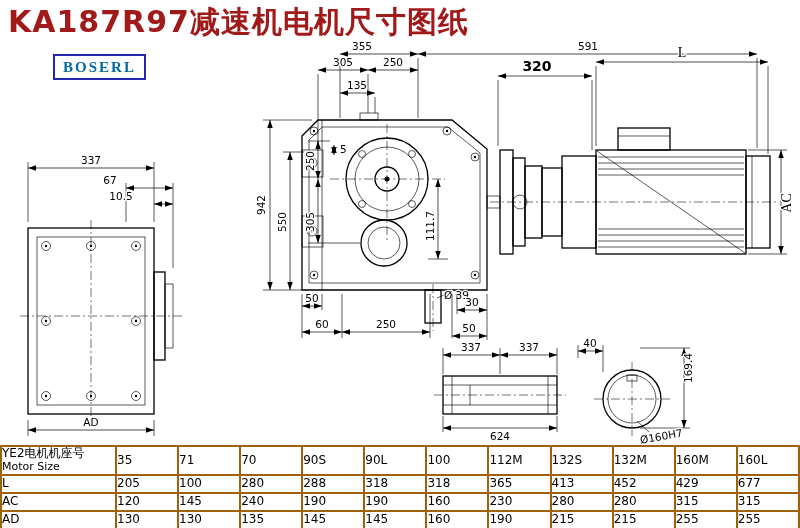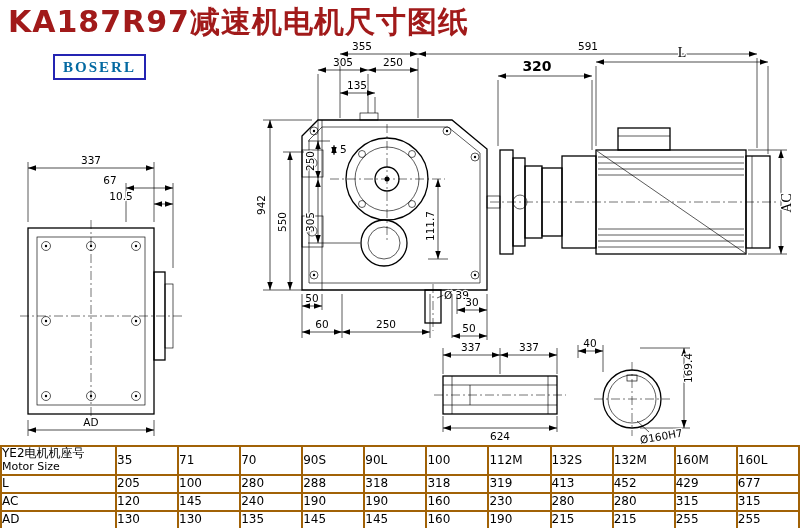--- a/index.html
+++ b/index.html
@@ -293,21 +293,21 @@
         <th>160L</th>
       </tr>
       <tr>
         <th>L</th>
         <td>205</td>
         <td>100</td>
         <td>280</td>
         <td>288</td>
         <td>318</td>
         <td>318</td>
-        <td>319</td>
+        <td>365</td>
         <td>413</td>
         <td>452</td>
         <td>429</td>
         <td>677</td>
       </tr>
       <tr>
         <th>AC</th>
         <td>120</td>
         <td>145</td>
         <td>240</td>

